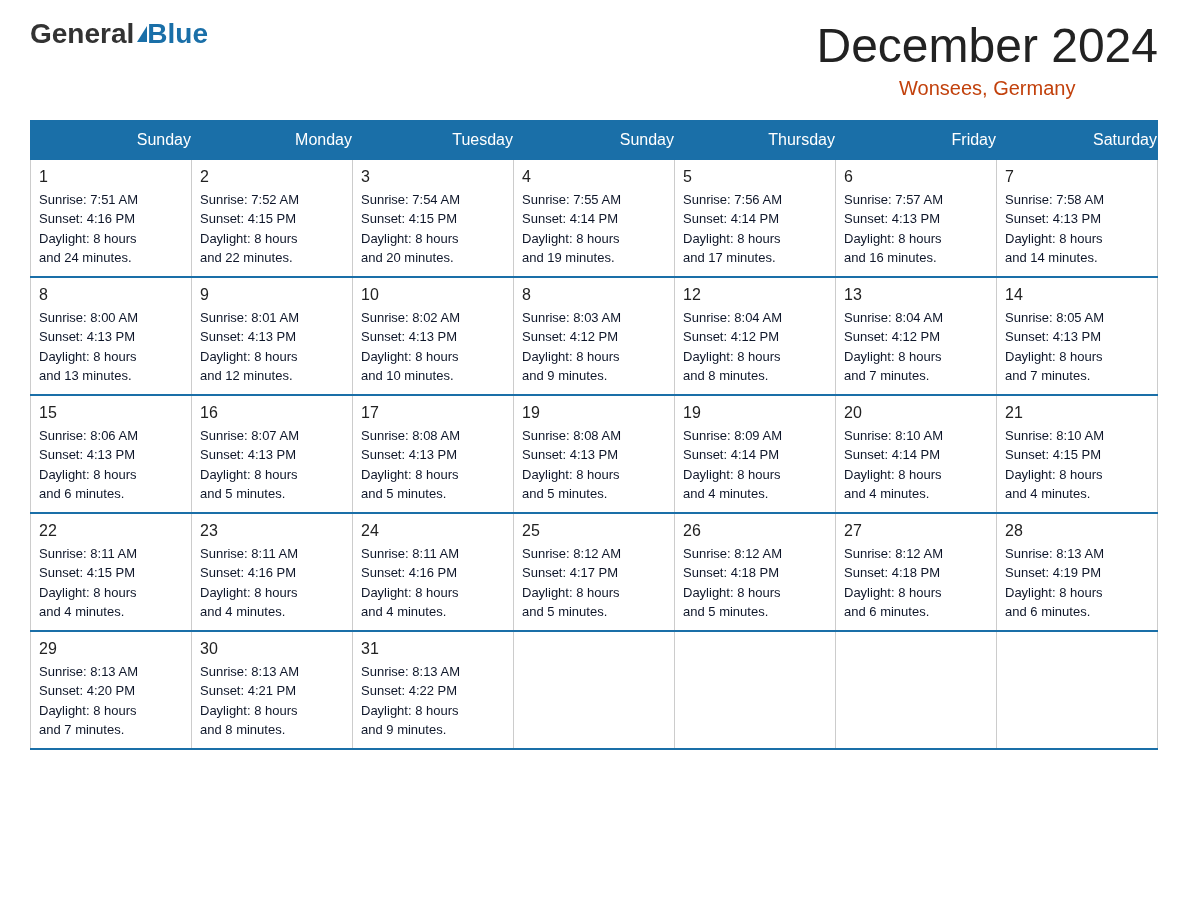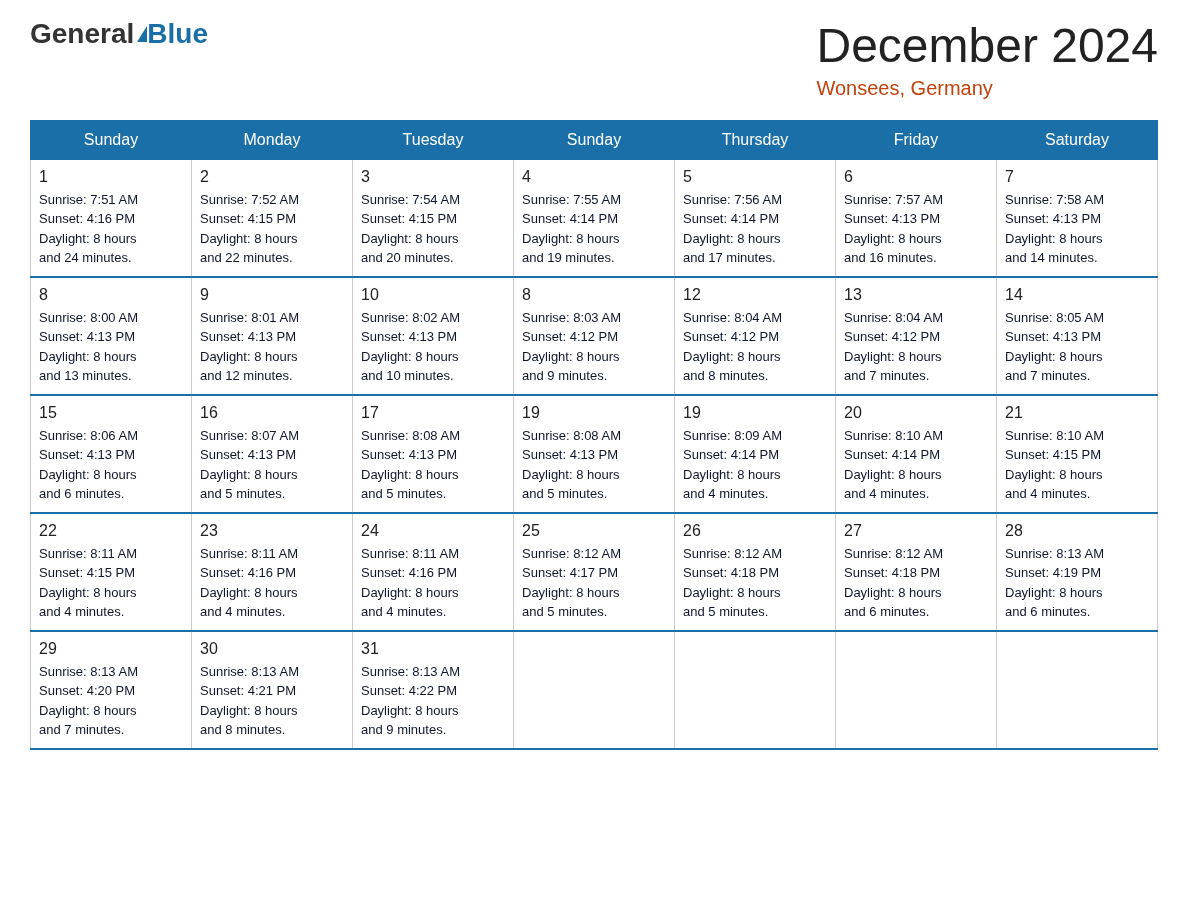--- a/index.html
+++ b/index.html
@@ -35,21 +35,21 @@
     .logo-triangle {
       display: inline-block;
       width: 0;
       height: 0;
       border-left: 10px solid transparent;
       border-bottom: 16px solid #1a6fa8;
       margin-left: 3px;
       vertical-align: middle;
     }
     .title-area {
-      text-align: left;
+      text-align: center;
     }
     .month-title {
       font-size: 48px;
       font-weight: normal;
       color: #222;
       line-height: 1.1;
     }
     .location {
       font-size: 20px;
       color: #c2410c;
@@ -58,21 +58,21 @@
     table {
       width: 100%;
       border-collapse: collapse;
     }
     thead th {
       background-color: #1a6fa8;
       color: #fff;
       padding: 10px 0;
       font-size: 16px;
       font-weight: normal;
-      text-align: center;
+      text-align: right;
       border: 1px solid #1a6fa8;
     }
     tbody td {
       vertical-align: top;
       padding: 8px;
       font-size: 13px;
       color: #222;
       border: 1px solid #ccc;
       width: calc(100% / 7);
       height: 110px;

